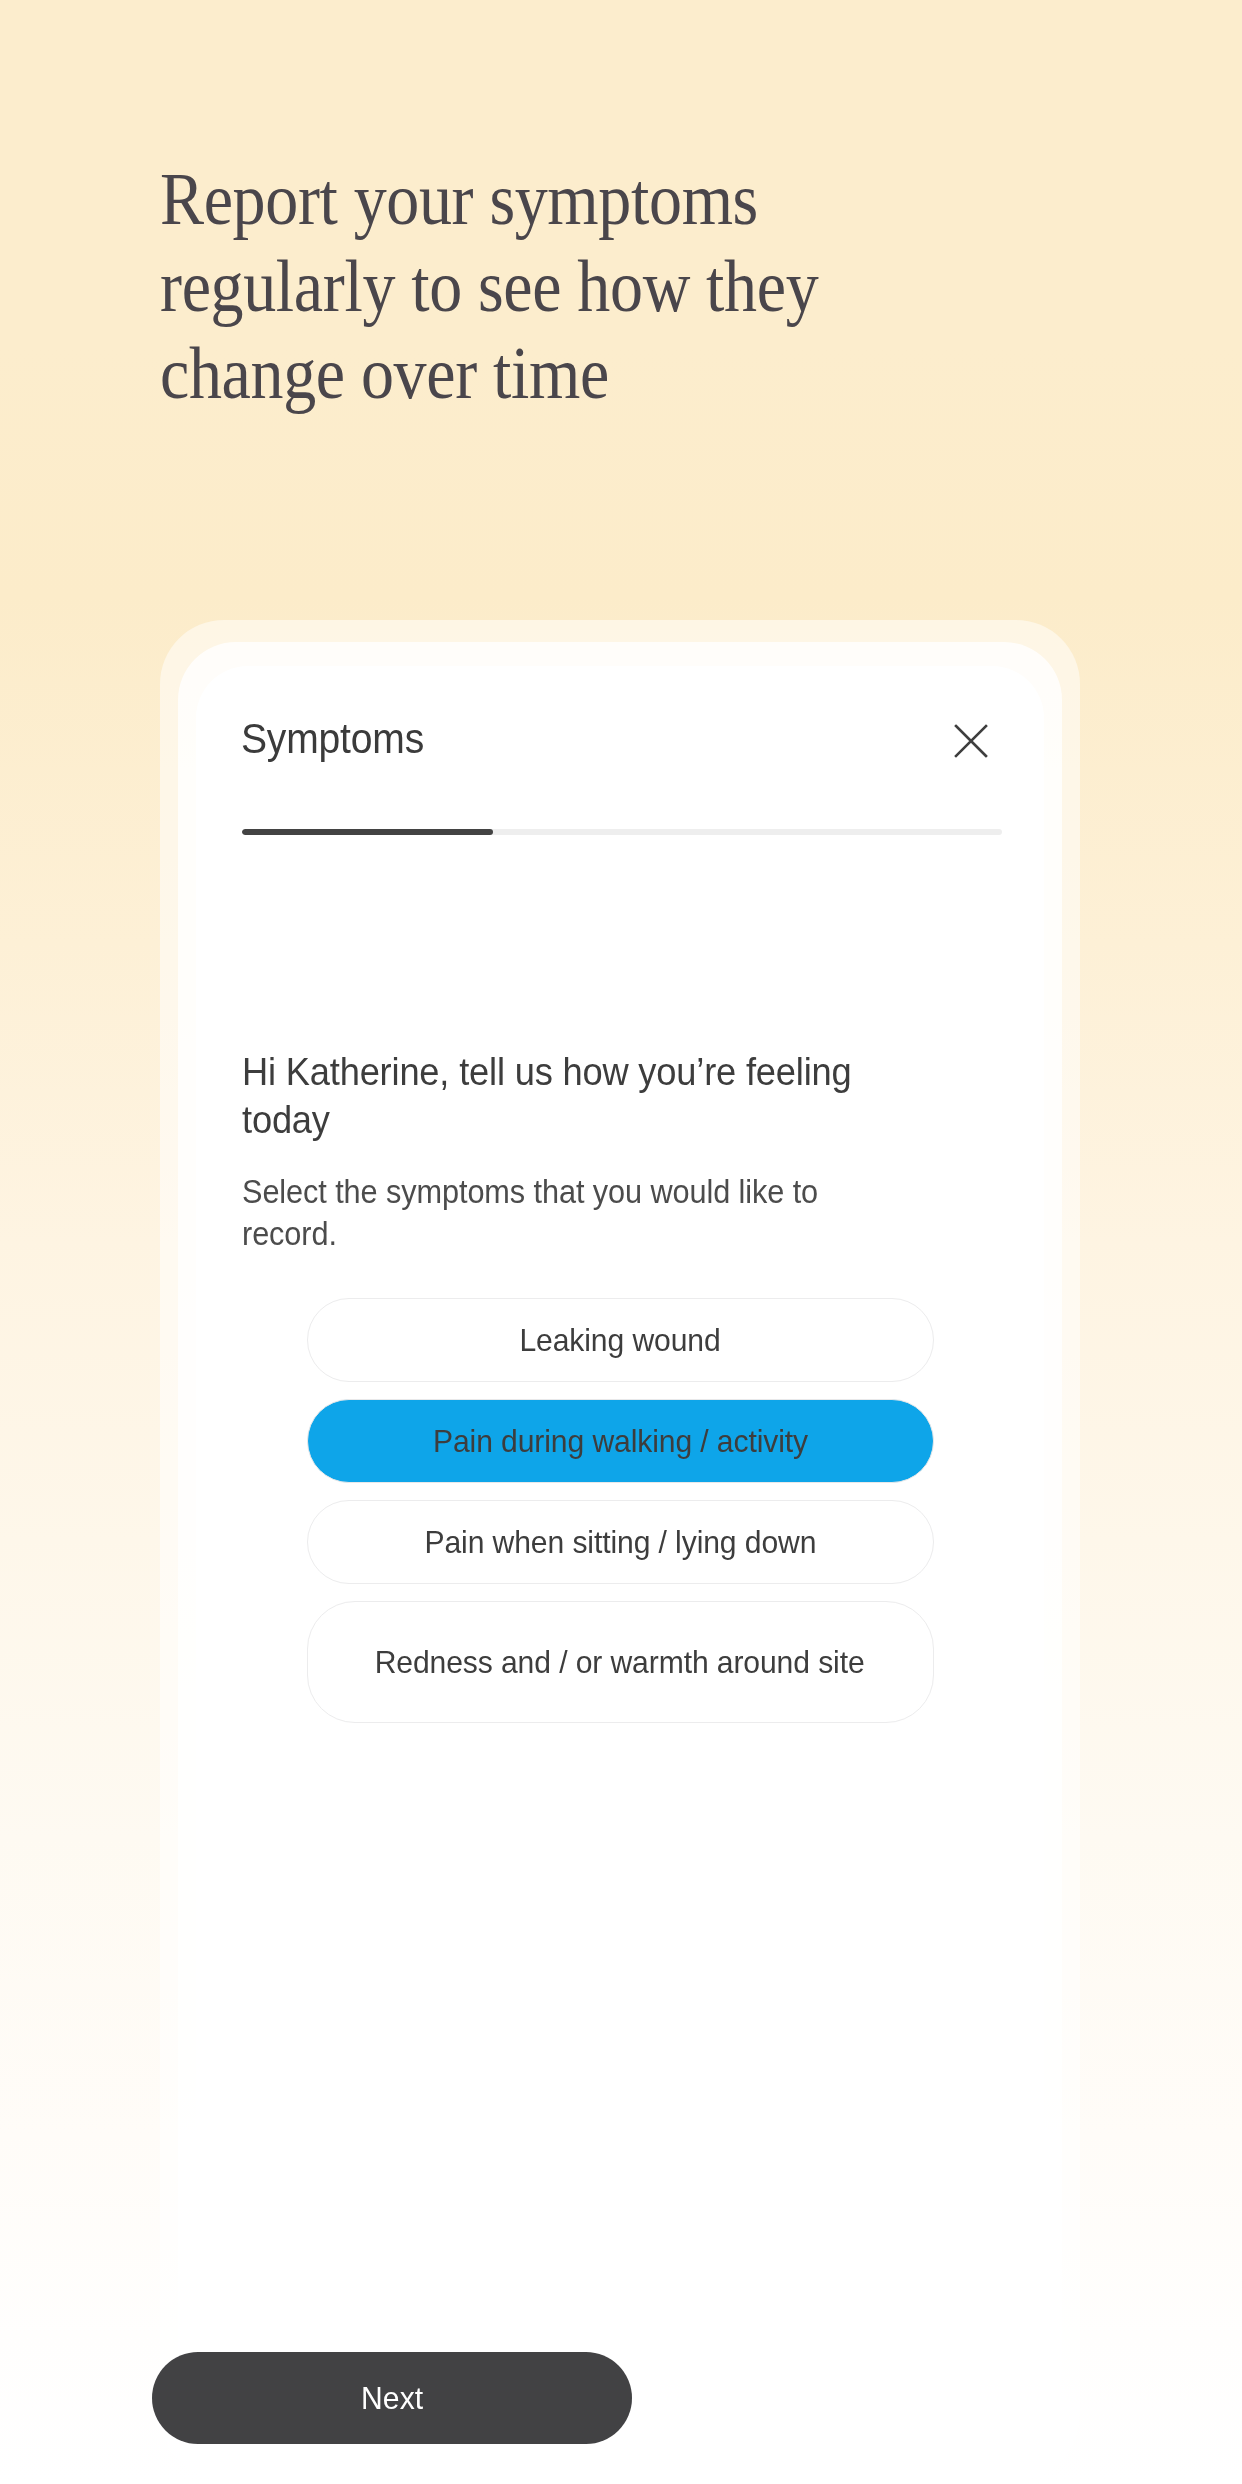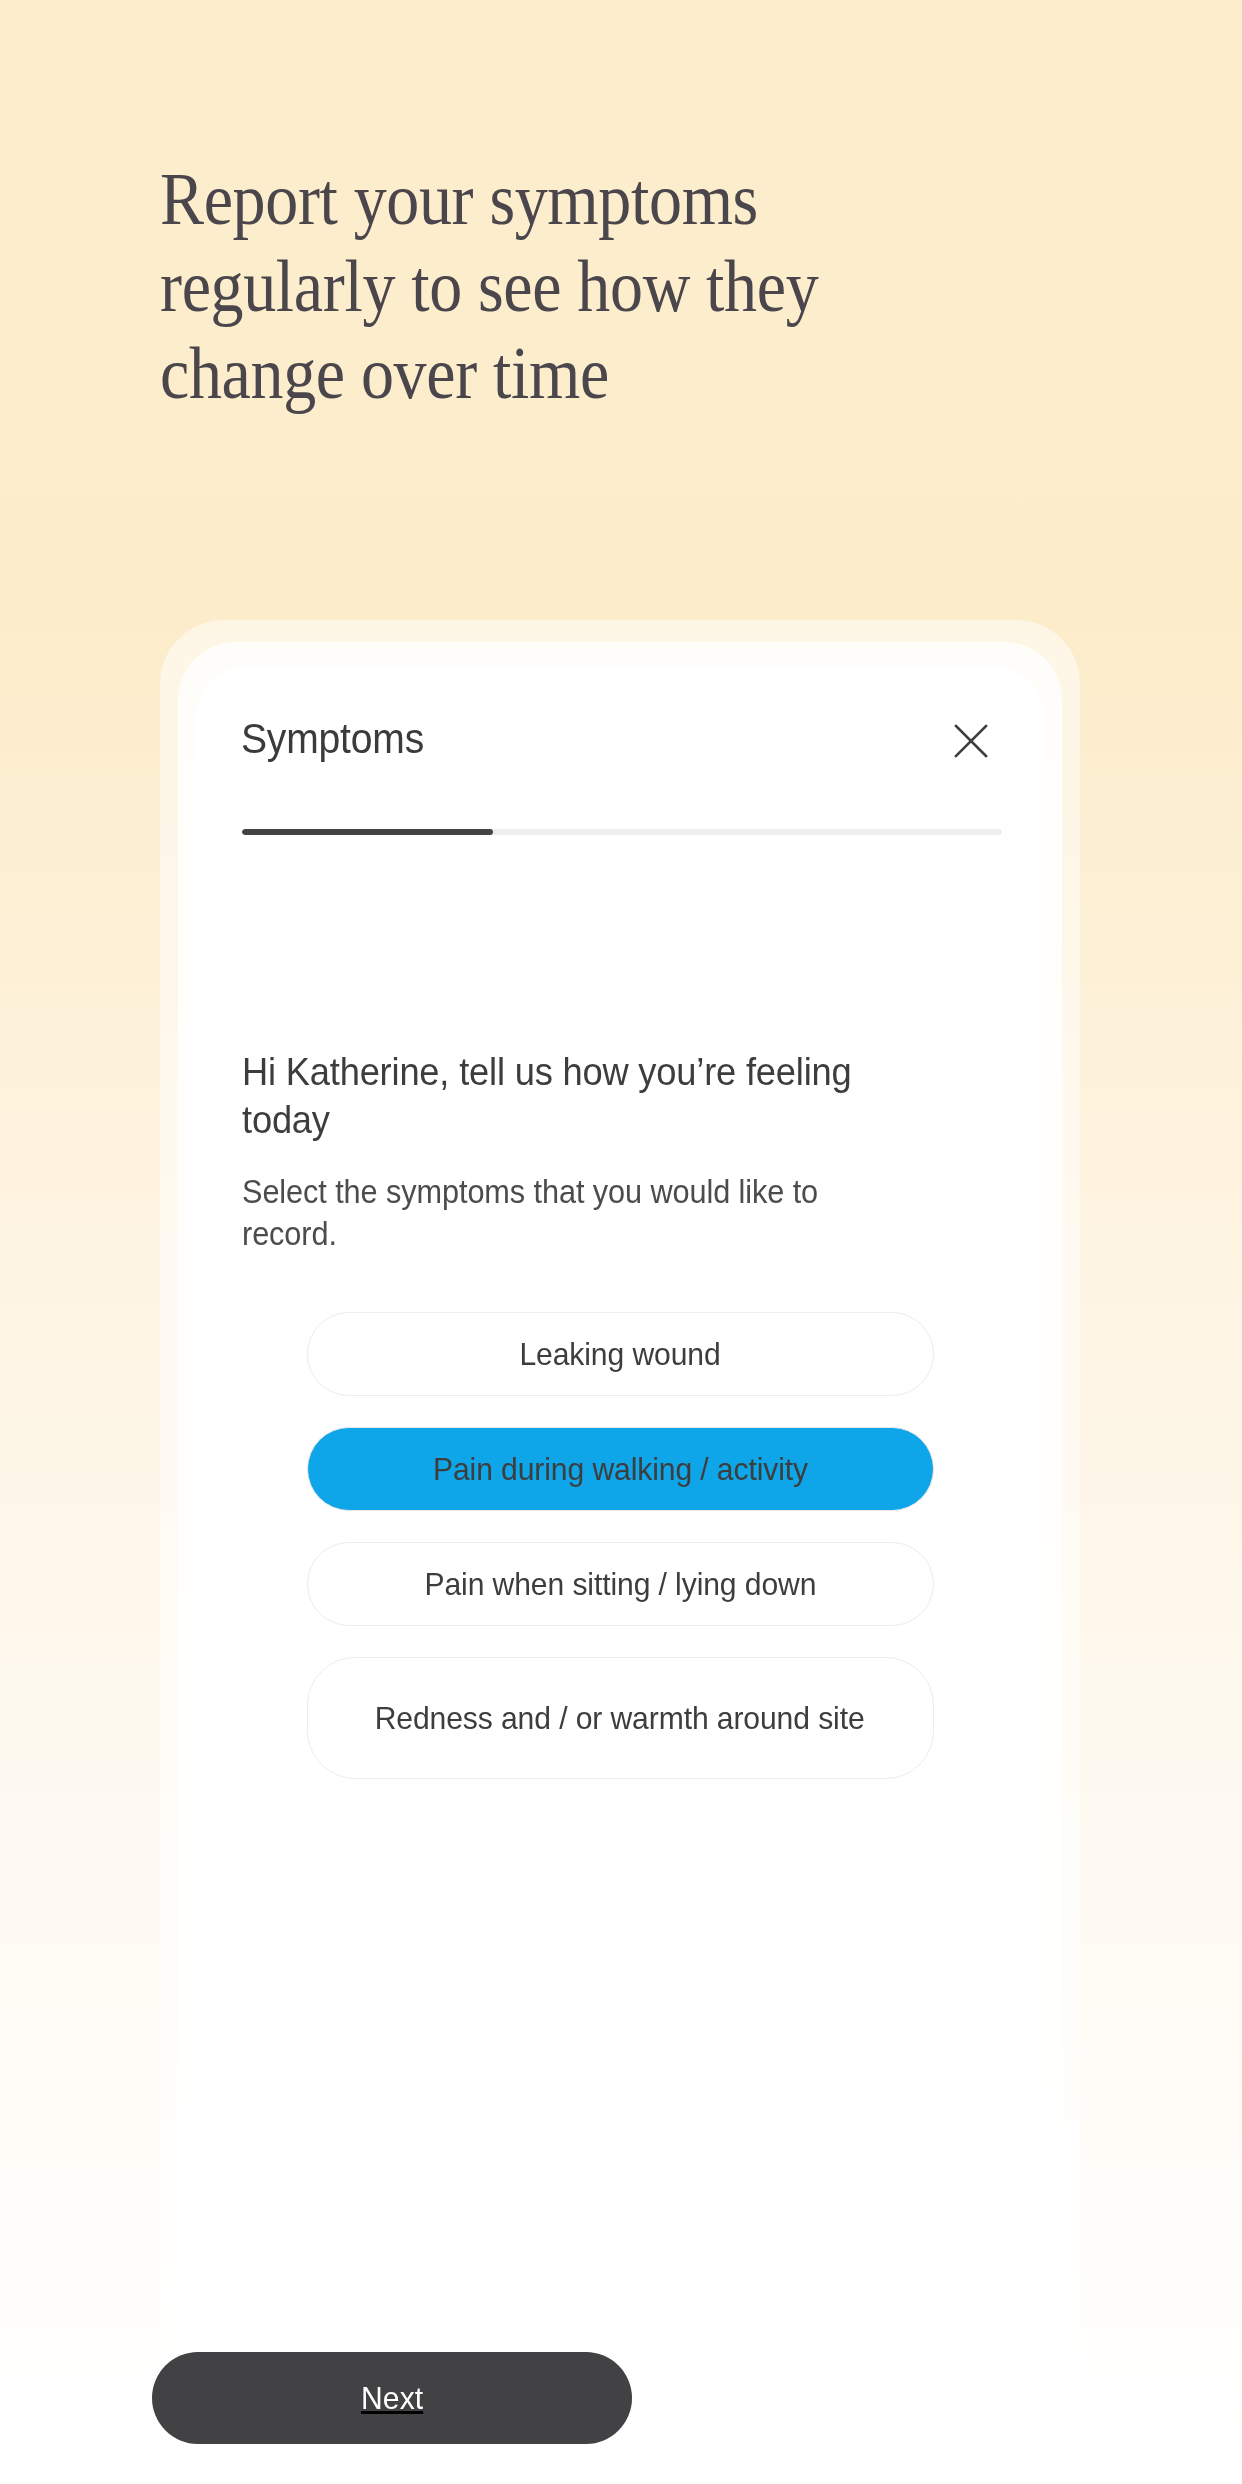--- a/index.html
+++ b/index.html
@@ -189,21 +189,20 @@
     min-height:84px;
     border:1px solid #ececed;
     border-radius:48px;
     background:#ffffff;
     display:flex;
     align-items:center;
     justify-content:center;
     text-align:center;
     padding:0 30px;
     cursor:pointer;
-    margin-top:14px;
   }
   .pill.selected {
     background:#0ea5e9;
     border-color:#e8e8e9;
   }
   .pill.tall { min-height:122px; }
   .pill-label {
     font-size:32px;
     line-height:1.28;
     color:#3d3d3d;
@@ -218,21 +217,20 @@
     top:2352px;
     width:480px;
     height:92px;
     background:#424244;
     border-radius:46px;
     display:flex;
     align-items:center;
     justify-content:center;
     cursor:pointer;
     z-index:5;
-    text-decoration:underline;
   }
   .next-label {
     font-size:32px;
     color:#ffffff;
     letter-spacing:0.1px;
     transform:scaleX(0.94);
   }
 </style>
 </head>
 <body>

